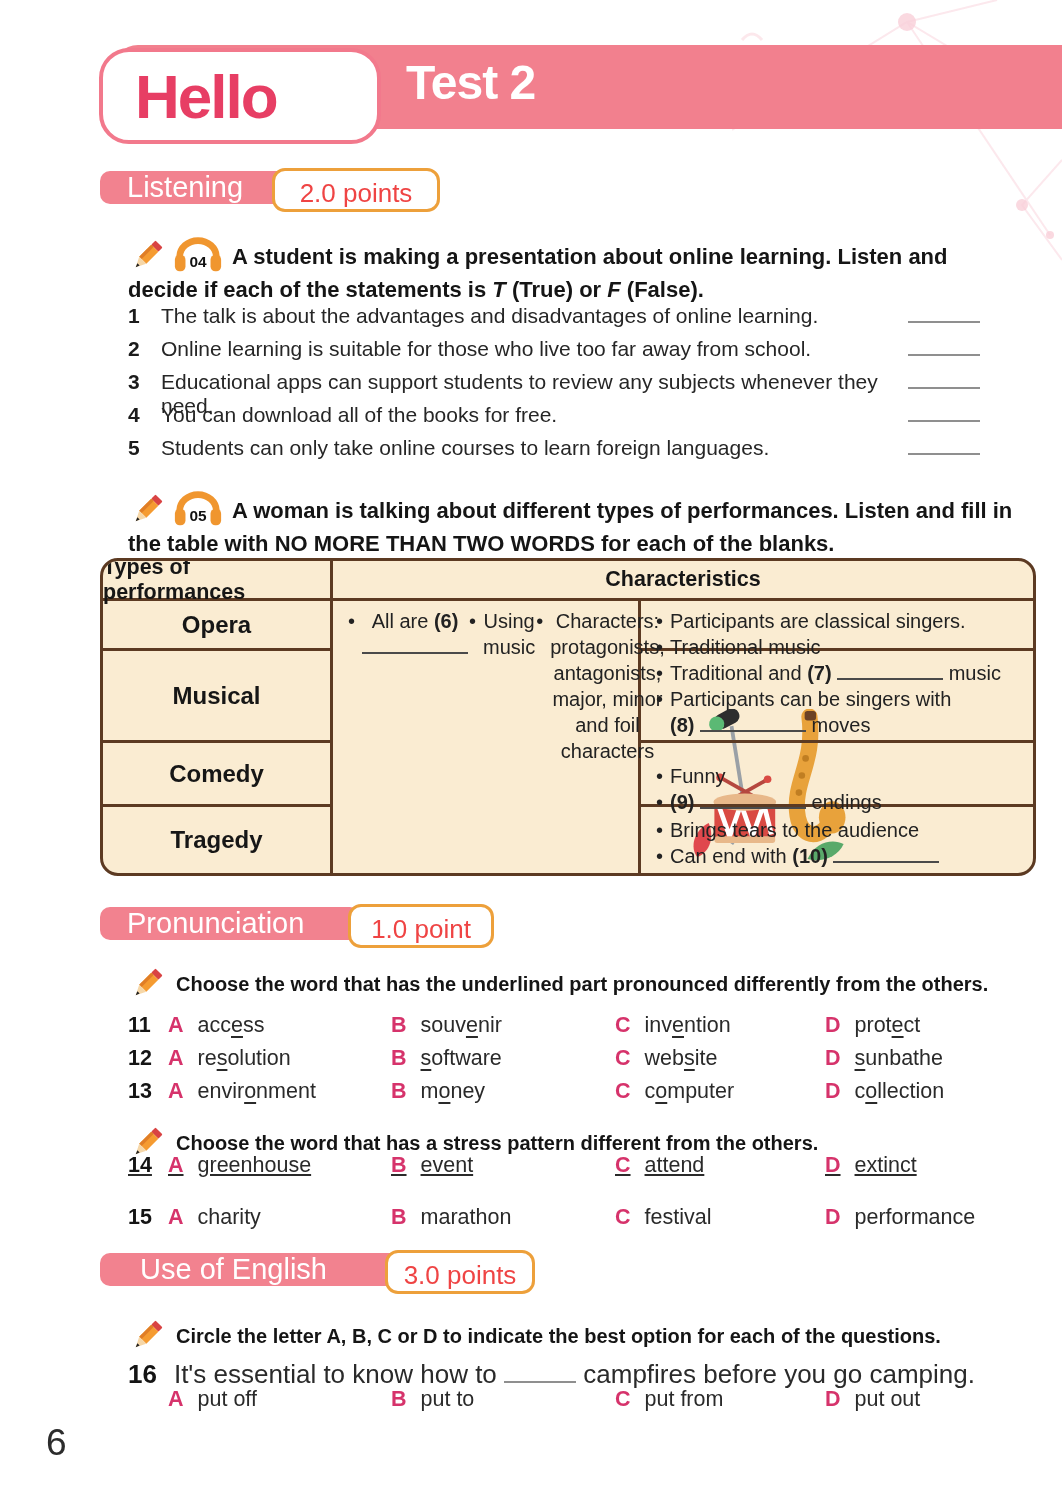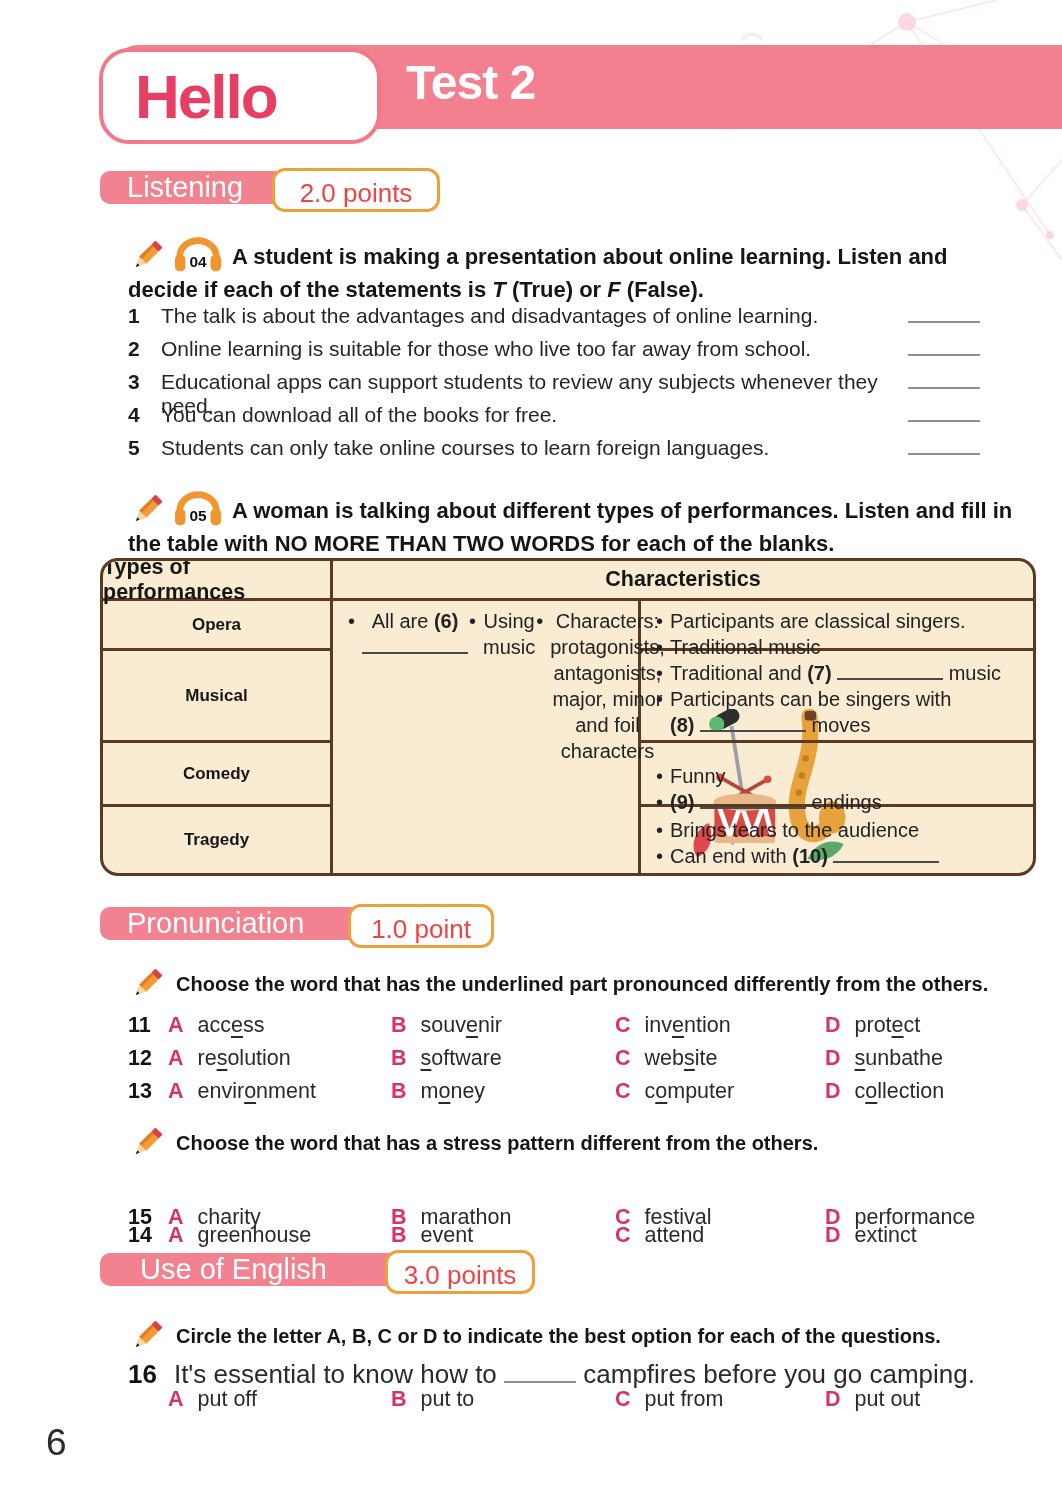--- a/index.html
+++ b/index.html
@@ -40,21 +40,21 @@
 
   
   .ws-table{position:absolute;left:100px;top:558px;width:936px;height:318px;background:#FAECD2;
     border:3px solid #5C3A22;border-radius:18px;box-sizing:border-box;overflow:hidden;
     display:grid;grid-template-columns:230px 308px 1fr;grid-template-rows:40px 50px 92px 64px 1fr;
     color:#222;}
   .tc{box-sizing:border-box;}
   .br{border-right:3px solid #5C3A22;}
   .bb{border-bottom:3px solid #5C3A22;}
   .th{display:flex;align-items:center;justify-content:center;font-weight:bold;font-size:21.5px;color:#161616;}
-  .type-cell{display:flex;align-items:center;justify-content:center;font-weight:bold;font-size:17px;color:#161616;}
+  .type-cell{display:flex;align-items:center;justify-content:center;font-weight:bold;font-size:24px;color:#161616;}
   .chars-cell{padding:7px 10px 4px 14px;font-size:20px;line-height:26px;}
   .mid-cell{grid-column:2;grid-row:2/6;display:flex;text-align:center;}
   .bl{position:relative;padding-left:15px;}
   .bl::before{content:"•";position:absolute;left:1px;top:0;}
   .indent{margin-left:15px;}
   .bnum{font-weight:bold;}
   .blank{display:inline-block;width:106px;border-bottom:2px solid #4a4a4a;}
   .blank.sm{width:72px;border-bottom-color:#8f8f8f;}
   .mid-art{margin-top:auto;align-self:center;padding-bottom:2px;}
 
@@ -321,21 +321,21 @@
         <rect x="13" y="1" width="10" height="6" rx="1" fill="#D94343"></rect>
         <rect x="13" y="7" width="10" height="17" fill="#F59B31"></rect>
         <rect x="13" y="7" width="3.4" height="17" fill="#E07E27"></rect>
         <path d="M13 24 L18 34 L23 24 Z" fill="#F6D7A8"></path>
         <path d="M16.4 30 L18 34 L19.6 30 Z" fill="#222"></path>
       </g>
     </svg>
     <span>Choose the word that has a stress pattern different from the others.</span>
   </div>
 
-  <div class="optrow" style="top:1223px;">
+  <div class="optrow" style="top:1153px;text-decoration:underline;">
     <span class="num">14</span>
     <span class="opt">
         <span class="l">A</span>
         <span>greenhouse</span>
       </span>
     <span class="opt">
         <span class="l">B</span>
         <span>event</span>
       </span>
     <span class="opt">

